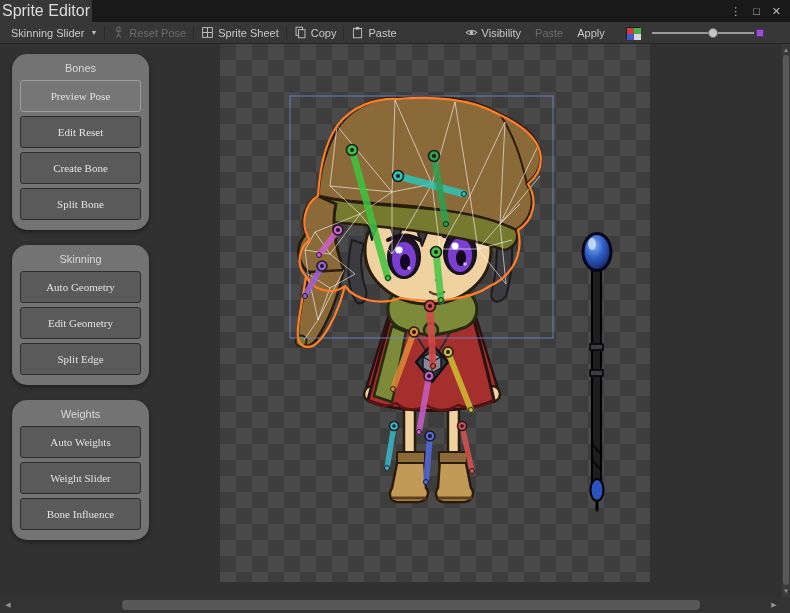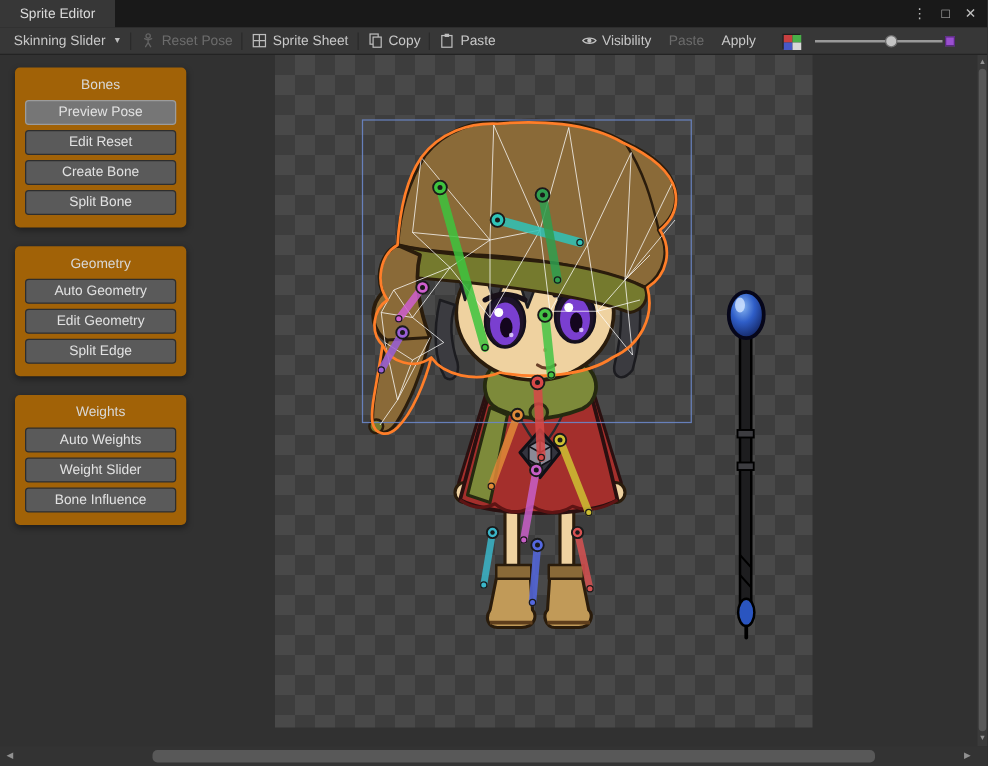--- a/index.html
+++ b/index.html
@@ -3,21 +3,21 @@
 <meta charset="utf-8">
 <style>
   * { margin:0; padding:0; box-sizing:border-box; }
   html,body { width:790px; height:613px; overflow:hidden; background:#313131;
               font-family:"Liberation Sans", sans-serif; }
   .window { position:relative; width:790px; height:613px; background:#313131; overflow:hidden; }
 
   
   .titlebar { position:absolute; top:0; left:0; right:0; height:22px; background:#191919;
               display:flex; align-items:stretch; }
-  .tab { width:92px; background:#373737; color:#dcdcdc; font-size:11px;
+  .tab { width:92px; background:#373737; color:#dcdcdc; font-size:16px;
          display:flex; align-items:center; justify-content:center; }
   .win-controls { margin-left:auto; display:flex; align-items:center; gap:12px;
                   padding-right:9px; color:#bdbdbd; font-size:11px; }
   .win-controls span { line-height:22px; }
 
   
   .toolbar { position:absolute; top:22px; left:0; right:0; height:22px; background:#373737;
              border-bottom:1px solid #232323; display:flex; align-items:center;
              padding:0 4px; font-size:11px; color:#c8c8c8; white-space:nowrap; }
   .tb-item { display:flex; align-items:center; gap:4px; padding:0 7px; height:22px; }
@@ -37,26 +37,26 @@
 
   
   .canvas { position:absolute; top:44px; left:0; width:782px; height:553px; background:#313131; overflow:hidden; }
   .checker { position:absolute; left:220px; top:0; width:430px; height:538px;
              background:repeating-conic-gradient(#494949 0% 25%, #3d3d3d 0% 50%) 0 0 / 32px 32px; }
   .sprite-svg { position:absolute; left:0; top:0; }
 
   
   .tool-panels { position:absolute; left:12px; top:10px; width:137px;
                  display:flex; flex-direction:column; gap:15px; }
-  .group { background:#a16207; border-radius:4px; padding:5px 8px 10px;
+  .group { background:#737373; border-radius:15px; padding:5px 8px 10px;
            box-shadow:0 2px 5px rgba(0,0,0,.4); }
   .group-title { text-align:center; color:#d8d8d8; font-size:11px; padding:3px 0 6px; }
-  .gbtn { display:block; width:100%; height:20px; margin-top:4px; background:#5a5a5a;
+  .gbtn { display:block; width:100%; height:32px; margin-top:4px; background:#5a5a5a;
           border:1px solid #2e2e2e; border-radius:3px; color:#e2e2e2; font-size:11px;
-          font-family:Liberation Sans, sans-serif; line-height:17px; text-align:center; cursor:default; }
+          font-family:Liberation Serif, serif; line-height:17px; text-align:center; cursor:default; }
   .gbtn:first-of-type { margin-top:0; }
   .gbtn.selected { background:#767676; border-color:#9c9c9c; }
 
   
   .vscroll { position:absolute; top:44px; right:0; width:8px; height:553px; background:#3a3a3a; }
   .vthumb { position:absolute; left:1px; top:11px; width:6px; height:530px; background:#585858; border-radius:3px; }
   .varrow { position:absolute; left:0; width:8px; height:10px; color:#919191; font-size:6px;
             text-align:center; line-height:10px; }
   .varrow.up { top:1px; } .varrow.down { bottom:1px; }
   .hscroll { position:absolute; left:0; bottom:0; width:790px; height:16px; background:#333333; }
@@ -341,21 +341,21 @@
 
     <div class="tool-panels">
       <div class="group">
         <div class="group-title">Bones</div>
         <button class="gbtn selected">Preview Pose</button>
         <button class="gbtn">Edit Reset</button>
         <button class="gbtn">Create Bone</button>
         <button class="gbtn">Split Bone</button>
       </div>
       <div class="group">
-        <div class="group-title">Geometry</div>
+        <div class="group-title">Skinning</div>
         <button class="gbtn">Auto Geometry</button>
         <button class="gbtn">Edit Geometry</button>
         <button class="gbtn">Split Edge</button>
       </div>
       <div class="group">
         <div class="group-title">Weights</div>
         <button class="gbtn">Auto Weights</button>
         <button class="gbtn">Weight Slider</button>
         <button class="gbtn">Bone Influence</button>
       </div>

